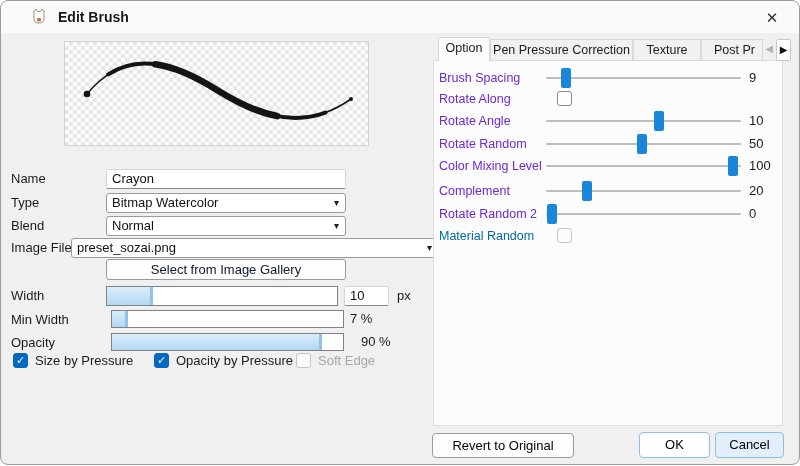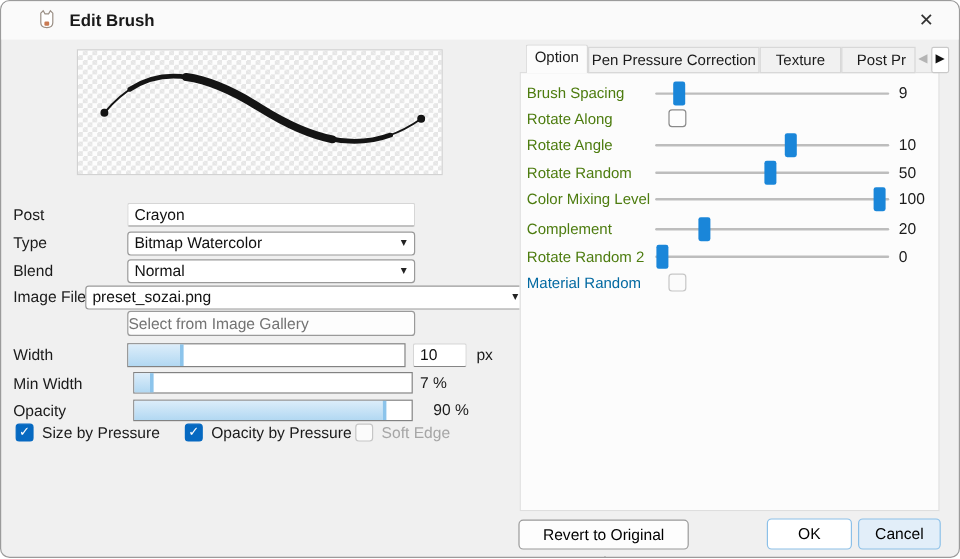--- a/index.html
+++ b/index.html
@@ -37,21 +37,21 @@
     font-size:13px; color:#111; line-height:18px; padding-left:5px; white-space:nowrap; overflow:hidden;
   }
   .selectbox {
     position:absolute; top:0; height:20px; background:#fff;
     border:1px solid #9a9a9a; border-radius:3px;
     font-size:13px; color:#111; line-height:18px; padding-left:5px; white-space:nowrap; overflow:hidden;
   }
   .selectbox .arrow { position:absolute; right:6px; top:0; line-height:18px; font-size:10px; color:#222; }
   .btn {
     position:absolute; background:#fdfdfd; border:1px solid #9a9a9a; border-radius:3px;
-    font-size:13px; color:#737373; text-align:left;
+    font-size:13px; color:#0f172a; text-align:center;
   }
   
   .hbar { position:absolute; top:0; background:#fff; border:1px solid #828282; }
   .hfill { position:absolute; left:0; top:0; height:100%;
            background:linear-gradient(#dcedfa,#b2d8f2);
            border-right:3px solid #8cc4eb; }
   
   .chk { position:absolute; height:18px; white-space:nowrap; }
   .chk .box { position:absolute; left:0; top:1px; width:15px; height:15px; background:#fdfdfd;
               border:1px solid #8a8a8a; border-radius:3px; }
@@ -69,21 +69,21 @@
          font-size:12.5px; color:#1b1b1b; text-align:center; line-height:20px;
          white-space:nowrap; overflow:hidden; }
   .tab.active { top:36px; height:24px; background:#fcfcfc; border-bottom:none; z-index:2;
                 border-radius:2px 2px 0 0; }
   .tab-arrow { position:absolute; font-size:10px; text-align:center; }
   .tab-arrow.left { left:762px; top:42px; width:12px; color:#b4b4b4; }
   .tab-arrow.right { left:775px; top:38px; width:15px; height:22px; background:#fff;
                      border:1px solid #c9c9c9; border-radius:2px; color:#111; line-height:20px; }
   
   .orow { position:absolute; left:0; width:348px; height:20px; }
-  .orow .olbl { position:absolute; left:6px; top:0; font-size:12.5px; color:#4d7c0f; line-height:20px; white-space:nowrap; }
+  .orow .olbl { position:absolute; left:6px; top:0; font-size:12.5px; color:#6d28d9; line-height:20px; white-space:nowrap; }
   .orow.disabled .olbl { color:#0369a1;text-align:center; }
   .orow .oval { position:absolute; left:316px; top:0; font-size:13px; color:#1b1b1b; line-height:20px; }
   .slider { position:absolute; left:113px; top:0; width:195px; height:20px; }
   .slider .track { position:absolute; left:0; top:9px; width:100%; height:2px; background:#bdbdbd; border-radius:1px; }
   .slider .handle { position:absolute; top:0; width:10px; height:20px; background:var(--accent,#1a86d9); border-radius:2px; }
   
   .footer-btn { position:absolute; font-size:13px; text-align:center; border-radius:4px; }
   #btn-revert { left:431px; top:432px; width:142px; height:25px; line-height:23px;
                 background:#fdfdfd; border:1px solid #9a9a9a; }
   #btn-ok { left:638px; top:431px; width:71px; height:26px; line-height:24px;
@@ -109,21 +109,21 @@
 
   <div class="preview">
     <svg class="stroke" width="303" height="103" viewBox="0 0 303 103">
       <path class="s1" d="M22,52 C55,12 95,12 152,48 C200,78 242,88 286,57" pathLength="100"></path>
       <path class="s2" d="M22,52 C55,12 95,12 152,48 C200,78 242,88 286,57" pathLength="100"></path>
       <path class="s3" d="M22,52 C55,12 95,12 152,48 C200,78 242,88 286,57" pathLength="100"></path>
     </svg>
   </div>
 
   <div class="frow" style="top:168px">
-    <span class="lbl" style="left:10px">Post</span>
+    <span class="lbl" style="left:10px">Name</span>
     <div class="textbox" style="left:105px;width:240px">
       <span>Crayon</span>
     </div>
   </div>
 
   <div class="frow" style="top:192px">
     <span class="lbl" style="left:10px">Type</span>
     <div class="selectbox" style="left:105px;width:240px">
       <span>Bitmap Watercolor</span>
       <span class="arrow">▾</span>

